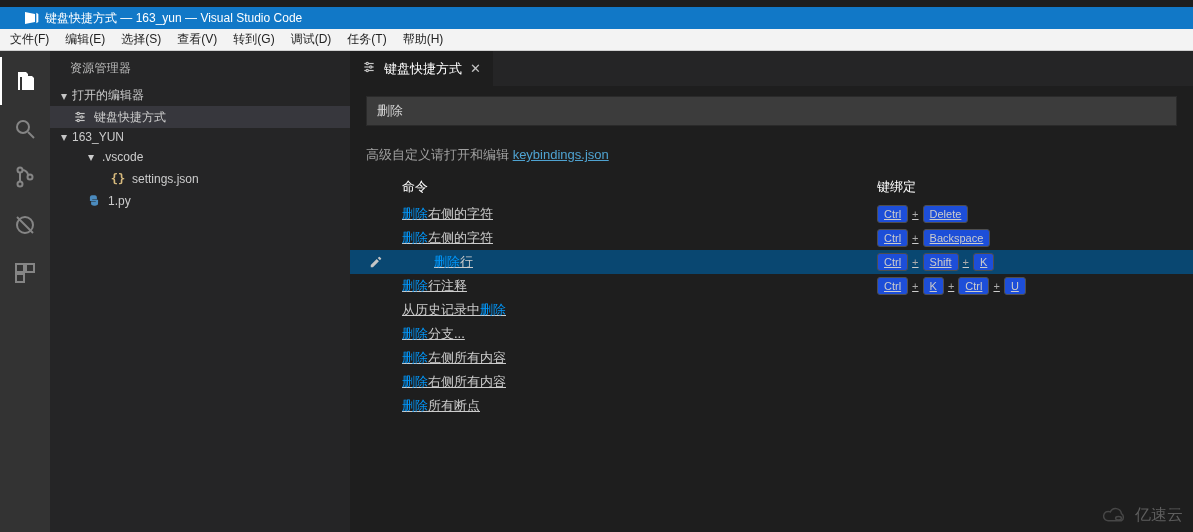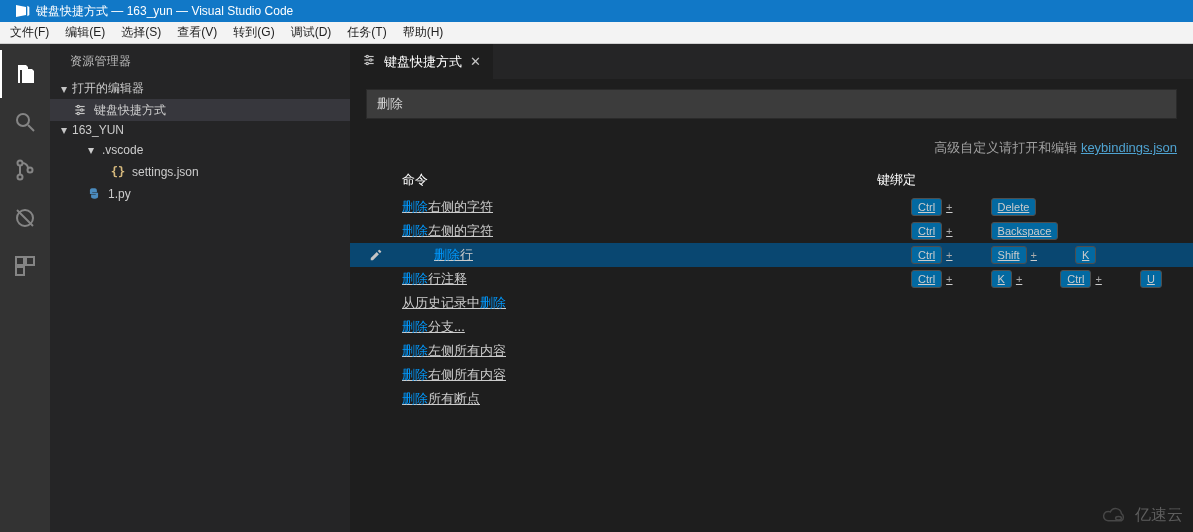--- a/index.html
+++ b/index.html
@@ -1,18 +1,18 @@
 <!DOCTYPE html>
 <html><head>
 <meta charset="utf-8">
 <style>
   * { margin: 0; padding: 0; box-sizing: border-box; font-family: "Segoe UI", "Microsoft YaHei", sans-serif; }
   body { width: 1193px; height: 532px; background: #1e1e1e; color: #ccc; font-size: 13px; overflow: hidden; }
 
-  .titlebar { height: 22px; background: #1178c7; color: #fff; display: flex; align-items: center; padding: 0 14px; font-size: 12px; }
+  .titlebar { height: 22px; background: #1178c7; color: #fff; display: flex; align-items: center; padding: 0 23px; font-size: 12px; margin-top: 7px; }
   .titlebar .icon { width: 16px; height: 16px; margin-right: 6px; }
 
   .menubar { height: 22px; background: #f3f3f3; color: #222; display: flex; align-items: flex-start; padding: 0 2px; font-size: 12px; border-bottom: 1px solid #d0d0d0; }
   .menubar .mi { padding: 0 8px; height: 100%; display: flex; align-items: center; cursor: pointer; }
 
   .frame { display: flex; height: calc(100% - 44px); background: #1e1e1e; }
 
   .activitybar { width: 50px; background: #333333; display: flex; flex-direction: column; align-items: center; padding-top: 6px; }
   .activitybar .ab { width: 50px; height: 48px; display: flex; align-items: center; justify-content: center; cursor: pointer; color: #858585; }
   .activitybar .ab.active { color: #fff; border-left: 2px solid #fff; }
@@ -31,36 +31,36 @@
   .braces { color: #d7ba7d; font-family: monospace; font-weight: bold; }
 
   .main { flex: 1 1 auto; display: flex; flex-direction: column; background: #1e1e1e; position: relative; }
 
   .tabs { height: 35px; background: #252526; display: flex; align-items: stretch; }
   .tab { height: 100%; padding: 0 12px; display: flex; align-items: center; gap: 8px; background: #1e1e1e; color: #fff; cursor: pointer; }
   .tab .tab-ico { color:#c5c5c5; }
   .tab .close { color:#c5c5c5; cursor:pointer; }
 
   .searchbar { margin: 10px 16px 16px 16px; height: 30px; background: #3c3c3c; border: 1px solid #2a2a2a; color:#d4d4d4; display:flex; align-items:center; padding: 0 10px; }
-  .hint { padding: 4px 16px 10px 16px; color: #a0a0a0; text-align: right; }
+  .hint { padding: 4px 16px 10px 16px; color: #a0a0a0; }
   .hint a { color:#4fa3d1; text-decoration: underline; cursor:pointer; }
 
   .kb-head { display:flex; padding: 4px 16px 6px; color:#fff; font-weight:500; }
   .kb-head .c1 { padding-left: 36px; flex: 1 1 auto; }
   .kb-head .c2 { width: 300px; }
 
   .kb-list { display:flex; flex-direction:column;text-decoration:underline; }
   .kb-row { display:flex; align-items:center; height:24px; padding: 0 16px; cursor:pointer; }
   .kb-row.selected { background:#094771;gap:32px; }
   .kb-row .pencil { width: 20px; display:flex; justify-content:center; color:#c5c5c5; visibility:hidden; }
   .kb-row.selected .pencil { visibility:visible; }
   .kb-row .cmd { padding-left: 16px; flex:1 1 auto; color:#ccc; }
   .kb-row .cmd .match { color:#0097fb; }
   .kb-row .keys { width:300px; display:flex; gap:4px; align-items:center; }
-  .key { background:#0369a1; border:1px solid #4e4e4e; border-radius:3px; color:#ccc; font-size:11px; padding:1px 6px; line-height:14px;margin-left:34px; }
+  .key { background:#1d4ed8; border:1px solid #4e4e4e; border-radius:3px; color:#ccc; font-size:11px; padding:1px 6px; line-height:14px; }
   .plus { color:#aaa; font-size:11px; }
 
   .watermark { position: fixed; right: 10px; bottom: 6px; display:flex; align-items:center; gap:6px; color:#5e5e5e; font-size:16px; }
   .watermark svg { opacity:0.55; }
 </style>
 </head>
 <body>
 
 <div class="titlebar">
   <span class="icon">

